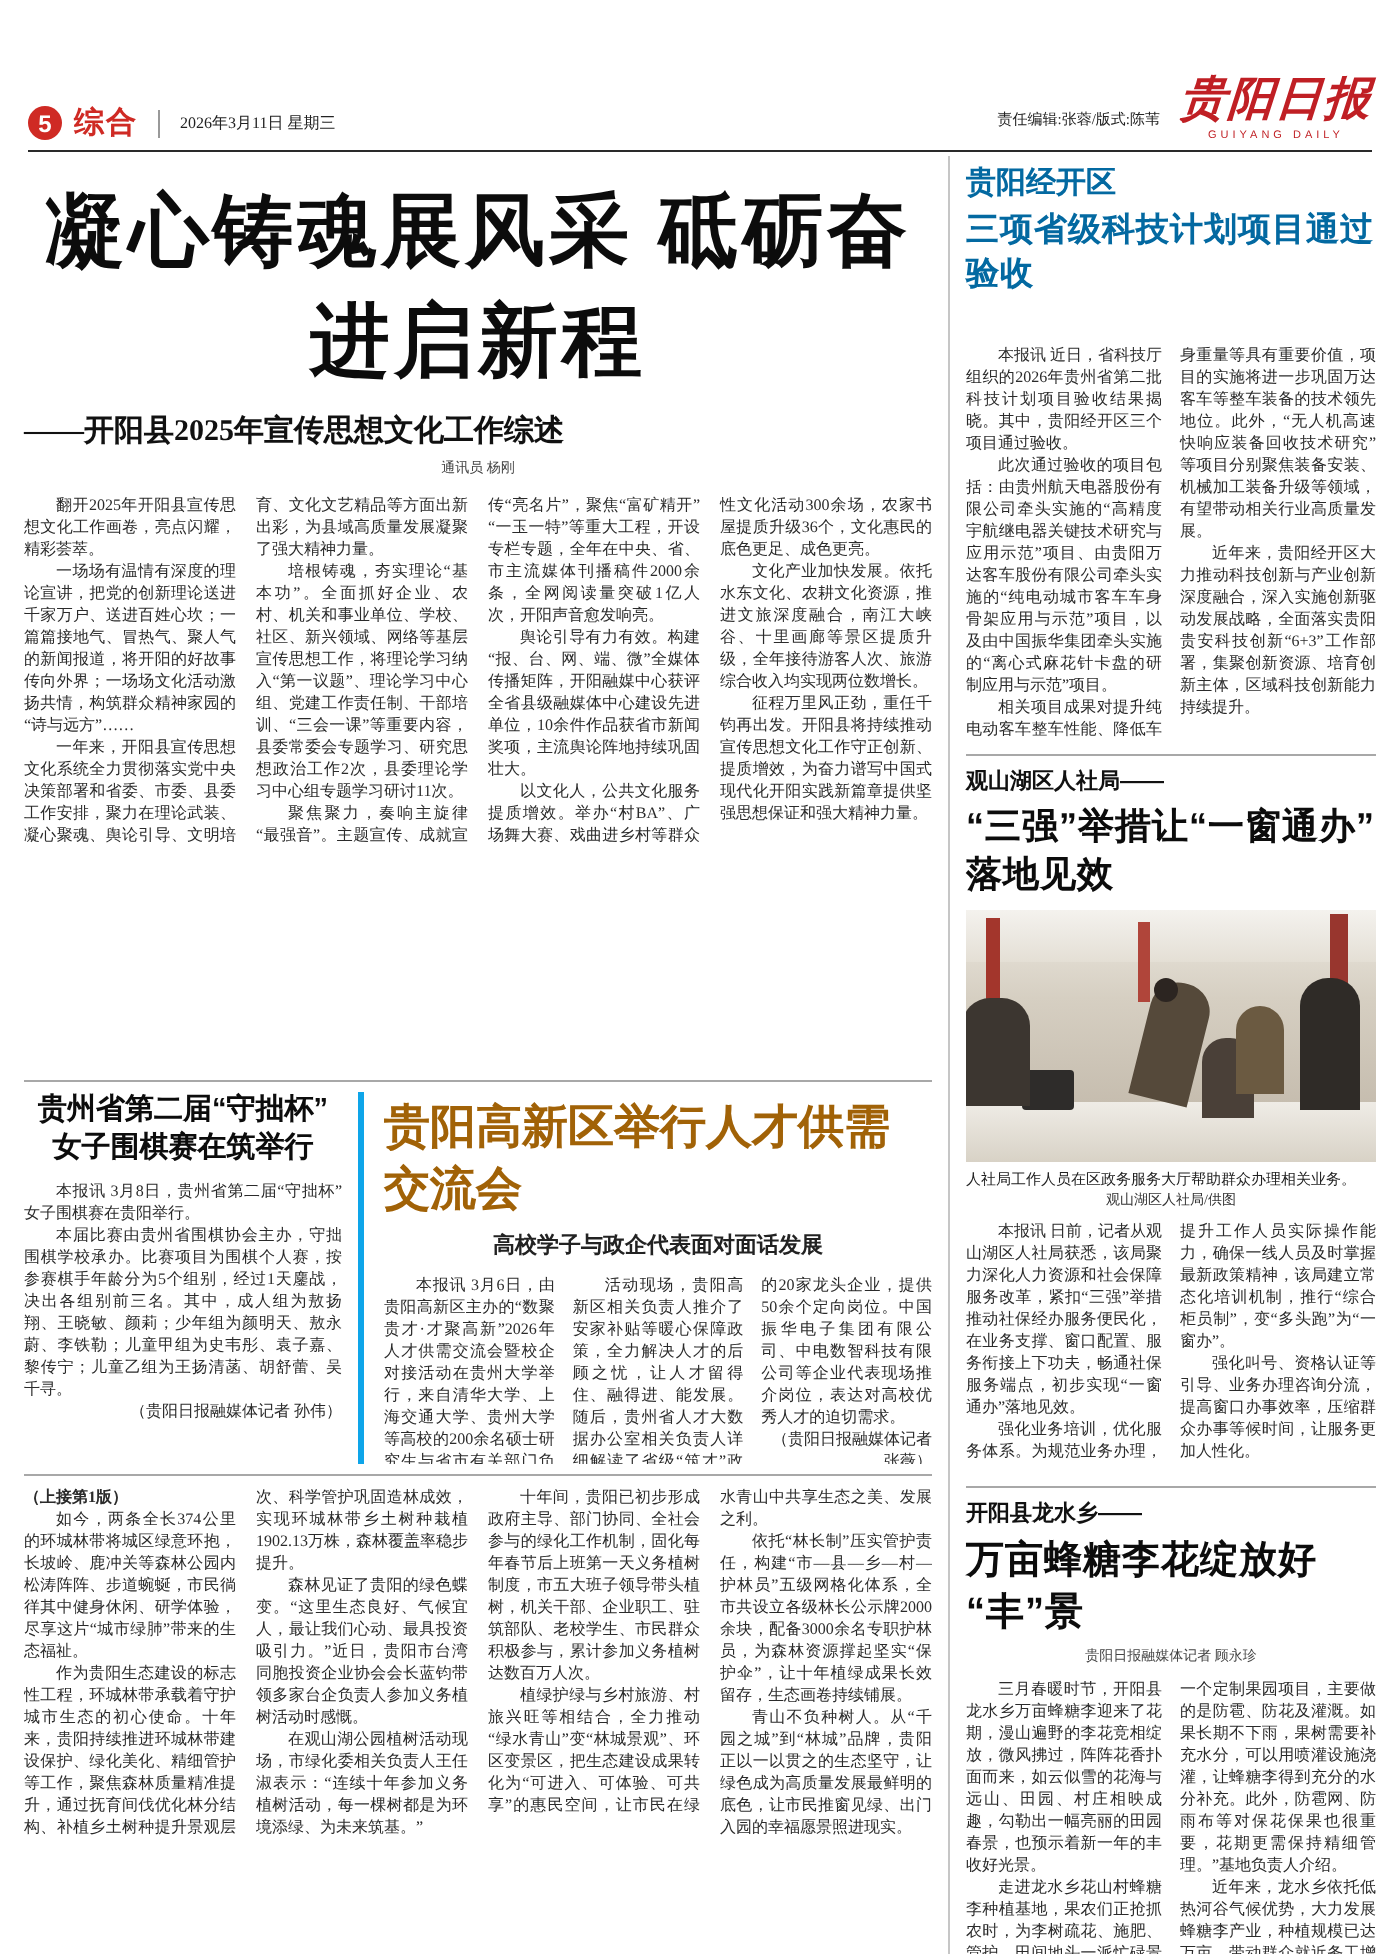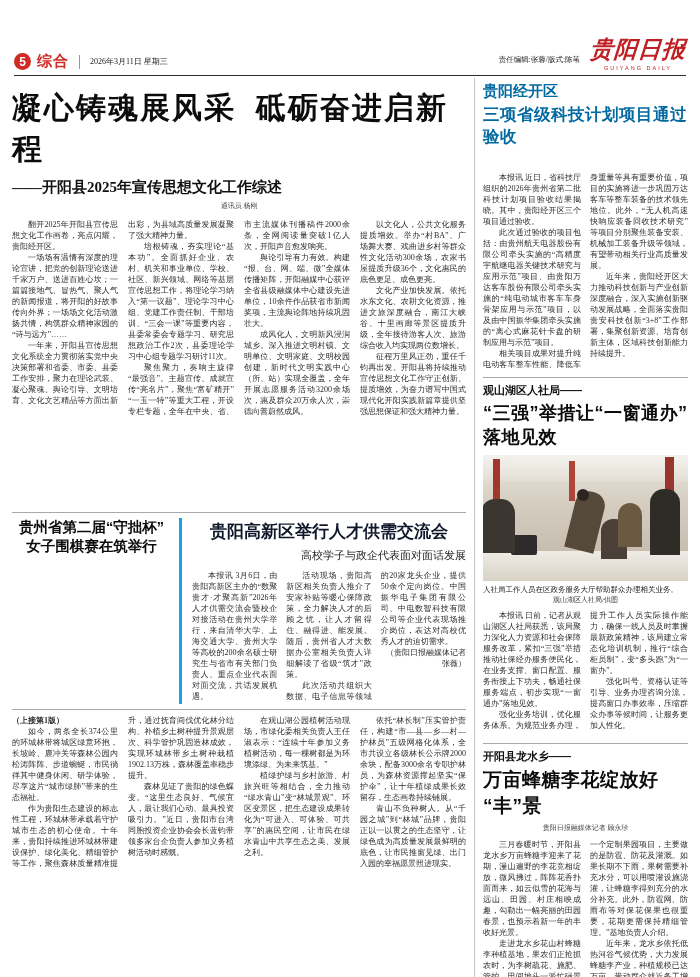--- a/index.html
+++ b/index.html
@@ -30,36 +30,36 @@
   .v-div { width:1px; background:#c6c6c6; }
   .right-region { flex:1; padding-left:8px; overflow:hidden; }
 
   .rule { border:none; border-top:1px solid #a8a8a8; margin:5px 0; }
 
   p { text-indent:2em; }
   .body-txt { font-size:8px; line-height:11px; text-align:justify; color:#2b2b2b; overflow:hidden; }
   .signoff { text-indent:0; text-align:right; }
 
   
-  .lead-headline { font-family:Liberation Mono, monospace; font-weight:900; font-size:30px;
-                   letter-spacing:2px; color:#0c0c0c; margin-top:10px; }
+  .lead-headline { font-family:Liberation Sans, sans-serif; font-weight:900; font-size:40px;
+                   text-align:center; letter-spacing:2px; color:#0c0c0c; margin-top:10px; }
   .lead-subhead { text-align:left; font-weight:bold; font-size:15px; margin-top:8px; color:#111; }
   .lead-byline { text-align:center; font-size:7px; color:#444; margin-top:4px; }
   .lead-body { margin-top:8px; height:288px; column-count:4; column-gap:10px; }
 
   
   .mid-row { display:flex; height:186px; overflow:hidden; }
   .weiqi { width:170px; padding-right:8px; border-right:3px solid #0ea5e9; }
   .weiqi-headline { font-family:"Liberation Sans",sans-serif; font-weight:bold; font-size:14.5px;
                     text-align:center; line-height:19px; color:#0c0c0c; }
   .weiqi-body { margin-top:6px; height:140px; }
   .talent { flex:1; padding-left:10px; }
-  .talent-headline { font-family:"Liberation Sans",sans-serif; font-weight:bold; font-size:17px;
-                     text-align:center; color:#0f172a; margin-top:2px; }
-  .talent-subhead { text-align:right; font-weight:normal; font-size:11px; margin-top:5px; color:#222; }
+  .talent-headline { font-family:"Liberation Sans",sans-serif; font-weight:bold; font-size:23px;
+                     text-align:left; color:#a16207; margin-top:2px; }
+  .talent-subhead { text-align:center; font-weight:bold; font-size:11px; margin-top:5px; color:#222; }
   .talent-body { margin-top:7px; height:132px; column-count:3; column-gap:9px; }
 
   
   .jump-body { margin-top:2px; height:312px; column-count:4; column-gap:10px; }
   .jump-note { font-weight:bold; text-indent:0; }
 
   
   .tech-headline { font-family:Liberation Serif, serif; font-weight:bold; text-align:left;
                    color:#0369a1; }
   .tech-h1 { font-size:15px; margin-top:4px; }
@@ -118,40 +118,46 @@
 
   <div class="content">
 
     <div class="left-region">
 
       <article>
         <h1 class="lead-headline">凝心铸魂展风采 砥砺奋进启新程</h1>
         <div class="lead-subhead">——开阳县2025年宣传思想文化工作综述</div>
         <div class="lead-byline">通讯员 杨刚</div>
         <div class="lead-body body-txt">
-            <p>翻开2025年开阳县宣传思想文化工作画卷，亮点闪耀，贵阳经开区。</p>
+            <p>翻开2025年开阳县宣传思想文化工作画卷，亮点闪耀，精彩荟萃。</p>
             <p>一场场有温情有深度的理论宣讲，把党的创新理论送进千家万户、送进百姓心坎；一篇篇接地气、冒热气、聚人气的新闻报道，将开阳的好故事传向外界；一场场文化活动激扬共情，构筑群众精神家园的“诗与远方”……</p>
             <p>一年来，开阳县宣传思想文化系统全力贯彻落实党中央决策部署和省委、市委、县委工作安排，聚力在理论武装、凝心聚魂、舆论引导、文明培育、文化文艺精品等方面出新出彩，为县域高质量发展凝聚了强大精神力量。</p>
             <p>培根铸魂，夯实理论“基本功”。全面抓好企业、农村、机关和事业单位、学校、社区、新兴领域、网络等基层宣传思想工作，将理论学习纳入“第一议题”、理论学习中心组、党建工作责任制、干部培训、“三会一课”等重要内容，县委常委会专题学习、研究思想政治工作2次，县委理论学习中心组专题学习研讨11次。</p>
             <p>聚焦聚力，奏响主旋律“最强音”。主题宣传、成就宣传“亮名片”，聚焦“富矿精开”“一玉一特”等重大工程，开设专栏专题，全年在中央、省、市主流媒体刊播稿件2000余条，全网阅读量突破1亿人次，开阳声音愈发响亮。</p>
             <p>舆论引导有力有效。构建“报、台、网、端、微”全媒体传播矩阵，开阳融媒中心获评全省县级融媒体中心建设先进单位，10余件作品获省市新闻奖项，主流舆论阵地持续巩固壮大。</p>
-            <p>成风化人，文明新风浸润城乡。深入推进文明村镇、文明单位、文明家庭、文明校园创建，新时代文明实践中心（所、站）实现全覆盖，全年开展志愿服务活动3200余场次，惠及群众20万余人次，崇德向善蔚然成风。</p>
             <p>以文化人，公共文化服务提质增效。举办“村BA”、广场舞大赛、戏曲进乡村等群众性文化活动300余场，农家书屋提质升级36个，文化惠民的底色更足、成色更亮。</p>
             <p>文化产业加快发展。依托水东文化、农耕文化资源，推进文旅深度融合，南江大峡谷、十里画廊等景区提质升级，全年接待游客人次、旅游综合收入均实现两位数增长。</p>
             <p>征程万里风正劲，重任千钧再出发。开阳县将持续推动宣传思想文化工作守正创新、提质增效，为奋力谱写中国式现代化开阳实践新篇章提供坚强思想保证和强大精神力量。</p>
           </div>
       </article>
 
       <hr class="rule">
 
       <div class="mid-row">
         <article class="weiqi">
           <div class="weiqi-headline">
             <div>贵州省第二届“守拙杯”</div>
             <div>女子围棋赛在筑举行</div>
+          </div>
+          <div class="weiqi-body body-txt">
+            <div>
+                <p>本报讯 3月8日，贵州省第二届“守拙杯”女子围棋赛在贵阳举行。</p>
+                <p>本届比赛由贵州省围棋协会主办，守拙围棋学校承办。比赛项目为围棋个人赛，按参赛棋手年龄分为5个组别，经过1天鏖战，决出各组别前三名。其中，成人组为敖扬翔、王晓敏、颜莉；少年组为颜明天、敖永蔚、李铁勒；儿童甲组为史韦彤、袁子嘉、黎传宁；儿童乙组为王扬清菡、胡舒蕾、吴千寻。</p>
+              </div>
+            <p class="signoff">（贵阳日报融媒体记者 孙伟）</p>
           </div>
         </article>
         <article class="talent">
           <h2 class="talent-headline">贵阳高新区举行人才供需交流会</h2>
           <div class="talent-subhead">高校学子与政企代表面对面话发展</div>
           <div class="talent-body body-txt">
             <div>
                 <p>本报讯 3月6日，由贵阳高新区主办的“数聚贵才·才聚高新”2026年人才供需交流会暨校企对接活动在贵州大学举行，来自清华大学、上海交通大学、贵州大学等高校的200余名硕士研究生与省市有关部门负责人、重点企业代表面对面交流，共话发展机遇。</p>
                 <p>活动现场，贵阳高新区相关负责人推介了安家补贴等暖心保障政策，全力解决人才的后顾之忧，让人才留得住、融得进、能发展。随后，贵州省人才大数据办公室相关负责人详细解读了省级“筑才”政策。</p>
                 <p>此次活动共组织大数据、电子信息等领域的20家龙头企业，提供50余个定向岗位。中国振华电子集团有限公司、中电数智科技有限公司等企业代表现场推介岗位，表达对高校优秀人才的迫切需求。</p>
@@ -164,41 +170,42 @@
       <hr class="rule">
 
       <article>
         <div class="jump-body body-txt">
           <p class="jump-note">（上接第1版）</p>
           <div>
               <p>如今，两条全长374公里的环城林带将城区绿意环抱，长坡岭、鹿冲关等森林公园内松涛阵阵、步道蜿蜒，市民徜徉其中健身休闲、研学体验，尽享这片“城市绿肺”带来的生态福祉。</p>
               <p>作为贵阳生态建设的标志性工程，环城林带承载着守护城市生态的初心使命。十年来，贵阳持续推进环城林带建设保护、绿化美化、精细管护等工作，聚焦森林质量精准提升，通过抚育间伐优化林分结构、补植乡土树种提升景观层次、科学管护巩固造林成效，实现环城林带乡土树种栽植1902.13万株，森林覆盖率稳步提升。</p>
               <p>森林见证了贵阳的绿色蝶变。“这里生态良好、气候宜人，最让我们心动、最具投资吸引力。”近日，贵阳市台湾同胞投资企业协会会长蓝钧带领多家台企负责人参加义务植树活动时感慨。</p>
               <p>在观山湖公园植树活动现场，市绿化委相关负责人王任淑表示：“连续十年参加义务植树活动，每一棵树都是为环境添绿、为未来筑基。”</p>
+              <p>十年间，贵阳已初步形成政府主导、部门协同、全社会参与的绿化工作机制，固化每年春节后上班第一天义务植树制度，市五大班子领导带头植树，机关干部、企业职工、驻筑部队、老校学生、市民群众积极参与，累计参加义务植树达数百万人次。</p>
               <p>植绿护绿与乡村旅游、村旅兴旺等相结合，全力推动“绿水青山”变“林城景观”、环区变景区，把生态建设成果转化为“可进入、可体验、可共享”的惠民空间，让市民在绿水青山中共享生态之美、发展之利。</p>
               <p>依托“林长制”压实管护责任，构建“市—县—乡—村—护林员”五级网格化体系，全市共设立各级林长公示牌2000余块，配备3000余名专职护林员，为森林资源撑起坚实“保护伞”，让十年植绿成果长效留存，生态画卷持续铺展。</p>
               <p>青山不负种树人。从“千园之城”到“林城”品牌，贵阳正以一以贯之的生态坚守，让绿色成为高质量发展最鲜明的底色，让市民推窗见绿、出门入园的幸福愿景照进现实。</p>
             </div>
         </div>
       </article>
     </div>
 
     <div class="v-div"></div>
 
     <div class="right-region">
 
       <article>
         <div class="tech-headline tech-h1">贵阳经开区</div>
         <div class="tech-headline tech-h2">三项省级科技计划项目通过验收</div>
         <div class="tech-body body-txt">
           <div>
               <p>本报讯 近日，省科技厅组织的2026年贵州省第二批科技计划项目验收结果揭晓。其中，贵阳经开区三个项目通过验收。</p>
               <p>此次通过验收的项目包括：由贵州航天电器股份有限公司牵头实施的“高精度宇航继电器关键技术研究与应用示范”项目、由贵阳万达客车股份有限公司牵头实施的“纯电动城市客车车身骨架应用与示范”项目，以及由中国振华集团牵头实施的“离心式麻花针卡盘的研制应用与示范”项目。</p>
               <p>相关项目成果对提升纯电动客车整车性能、降低车身重量等具有重要价值，项目的实施将进一步巩固万达客车等整车装备的技术领先地位。此外，“无人机高速快响应装备回收技术研究”等项目分别聚焦装备安装、机械加工装备升级等领域，有望带动相关行业高质量发展。</p>
-              <p>近年来，贵阳经开区大力推动科技创新与产业创新深度融合，深入实施创新驱动发展战略，全面落实贵阳贵安科技创新“3+8”工作部署，集聚创新资源、培育创新主体，区域科技创新能力持续提升。</p>
+              <p>近年来，贵阳经开区大力推动科技创新与产业创新深度融合，深入实施创新驱动发展战略，全面落实贵阳贵安科技创新“6+3”工作部署，集聚创新资源、培育创新主体，区域科技创新能力持续提升。</p>
             </div>
 
         </div>
       </article>
 
       <hr class="rule">
 
       <article>
         <div class="kicker">观山湖区人社局——</div>
         <div class="shebao-headline">“三强”举措让“一窗通办”落地见效</div>

